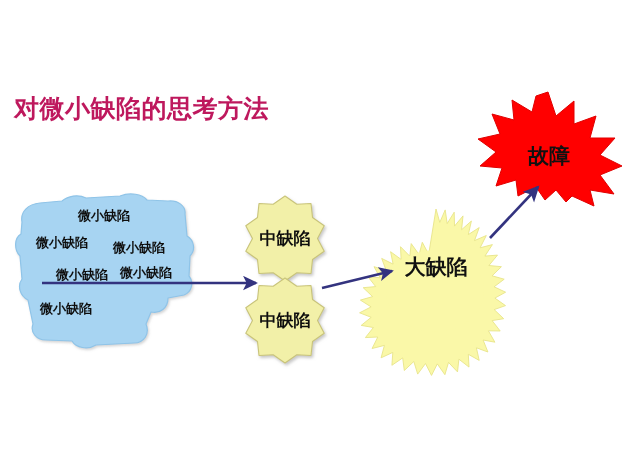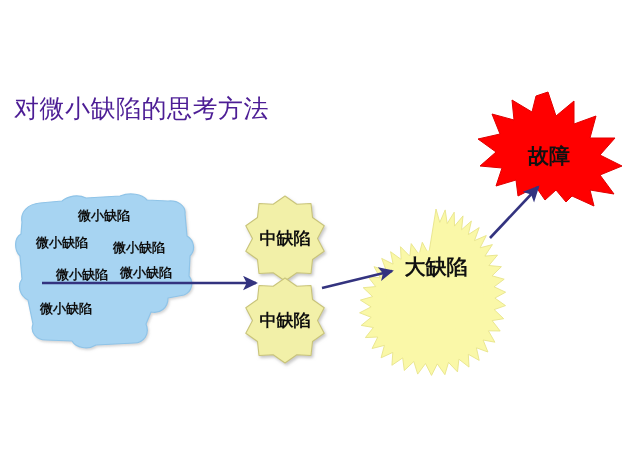--- a/index.html
+++ b/index.html
@@ -17,22 +17,22 @@
     position: relative;
     width: 640px;
     height: 450px;
     background: #ffffff;
   }
   #title {
     position: absolute;
     left: 14px;
     top: 92px;
     font-size: 25px;
-    font-weight: normal;
-    color: #4c1d95;
+    font-weight: bold;
+    color: #be185d;
     letter-spacing: 0.5px;
     white-space: nowrap;
   }
   svg#diagram {
     position: absolute;
     left: 0;
     top: 0;
     width: 640px;
     height: 450px;
   }

